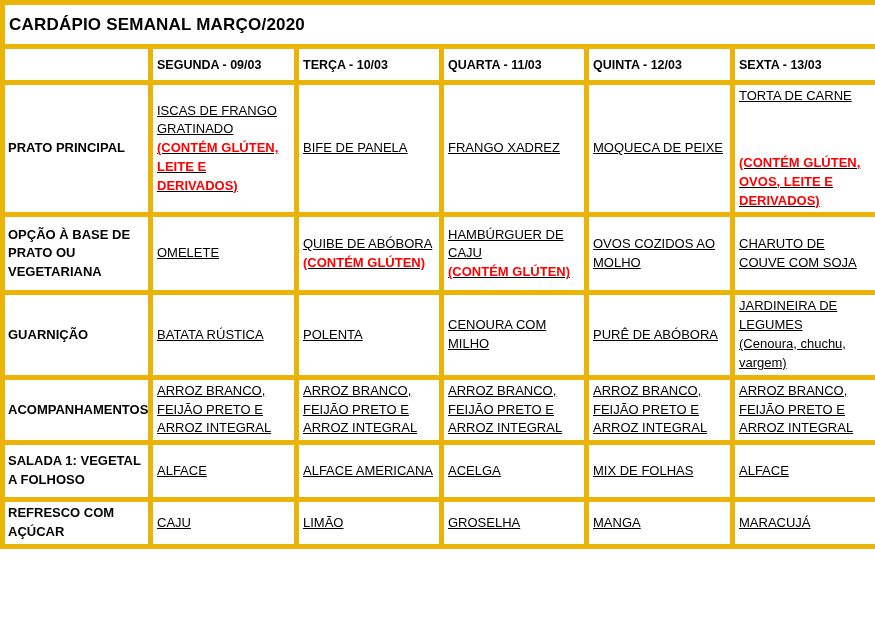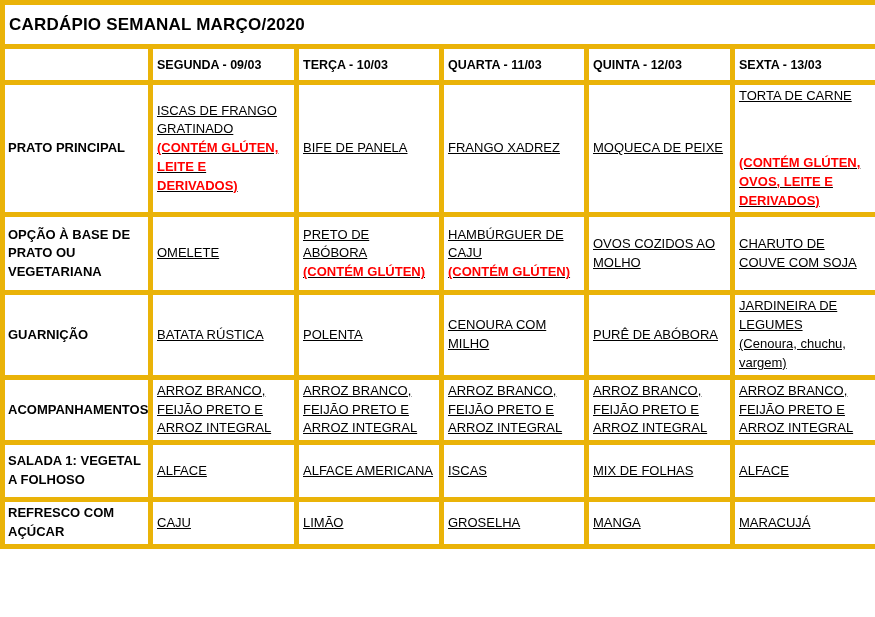--- a/index.html
+++ b/index.html
@@ -111,21 +111,21 @@
       <div class="cell-warning" style="color: rgb(255, 0, 0); margin-top: 48px;">(CONTÉM GLÚTEN, OVOS, LEITE E DERIVADOS)</div>
     </td>
   </tr>
 
   <tr class="r-opcao">
     <th class="row-header">OPÇÃO À BASE DE PRATO OU VEGETARIANA</th>
     <td class="menu-cell">
       <div class="cell-text">OMELETE</div>
     </td>
     <td class="menu-cell">
-      <div class="cell-text">PRETO DE ABÓBORA</div>
+      <div class="cell-text">QUIBE DE ABÓBORA</div>
       <div class="cell-warning" style="color: rgb(255, 0, 0);">(CONTÉM GLÚTEN)</div>
     </td>
     <td class="menu-cell">
       <div class="cell-text">HAMBÚRGUER DE CAJU</div>
       <div class="cell-warning" style="color: rgb(255, 0, 0);">(CONTÉM GLÚTEN)</div>
     </td>
     <td class="menu-cell">
       <div class="cell-text">OVOS COZIDOS AO MOLHO</div>
     </td>
     <td class="menu-cell">
@@ -174,21 +174,21 @@
 
   <tr class="r-salada1">
     <th class="row-header">SALADA 1: VEGETAL A FOLHOSO</th>
     <td class="menu-cell">
       <div class="cell-text">ALFACE</div>
     </td>
     <td class="menu-cell">
       <div class="cell-text">ALFACE AMERICANA</div>
     </td>
     <td class="menu-cell">
-      <div class="cell-text">ISCAS</div>
+      <div class="cell-text">ACELGA</div>
     </td>
     <td class="menu-cell">
       <div class="cell-text">MIX DE FOLHAS</div>
     </td>
     <td class="menu-cell">
       <div class="cell-text">ALFACE</div>
     </td>
   </tr>
 
 

